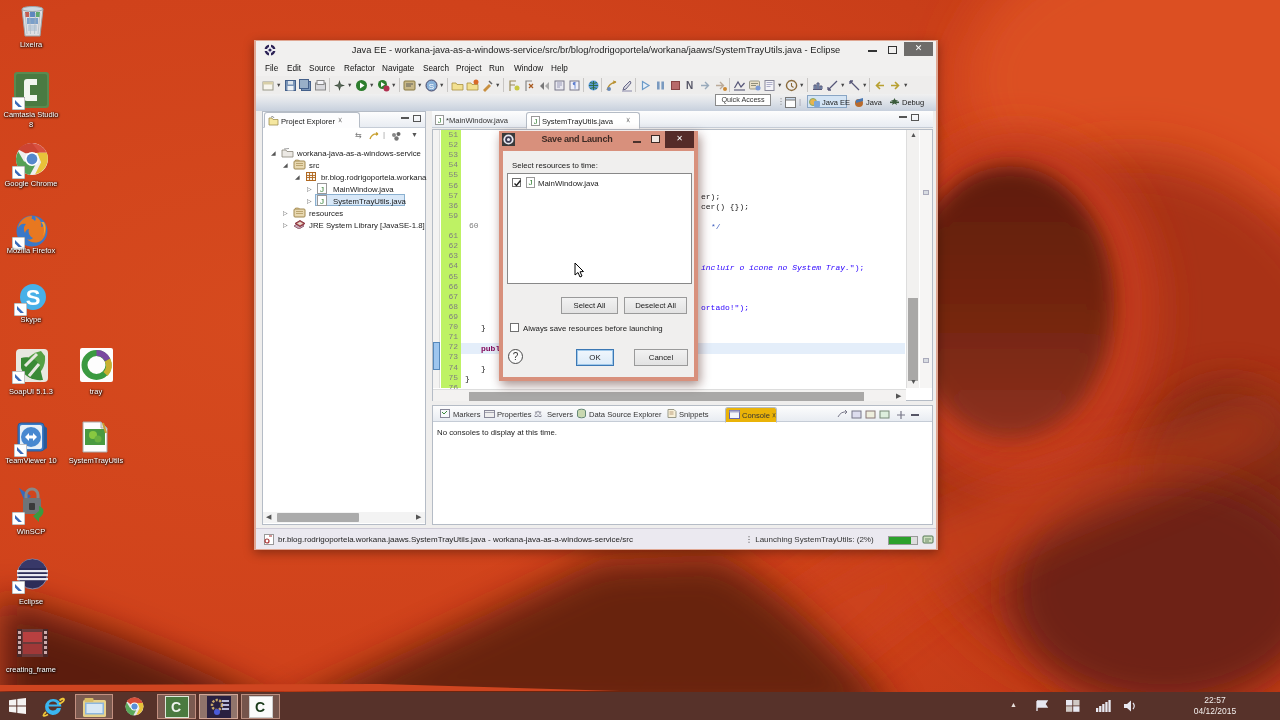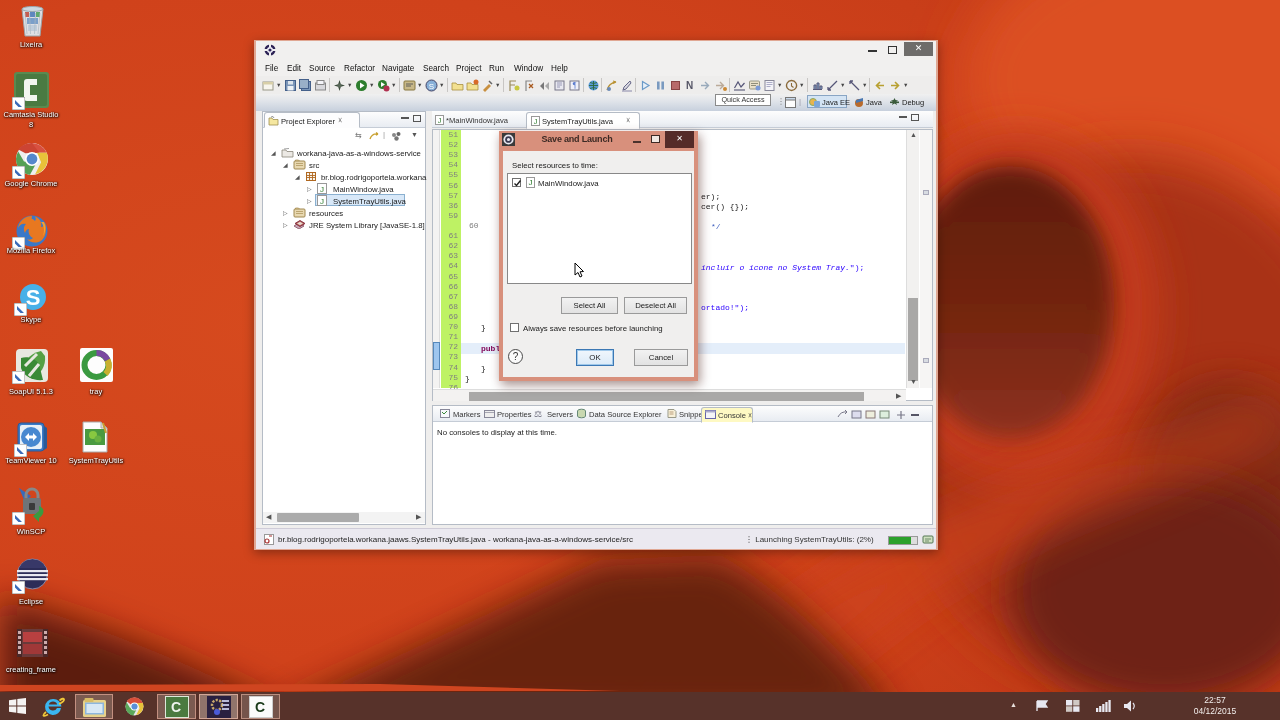--- a/index.html
+++ b/index.html
@@ -193,20 +193,21 @@
   <div class="abs" style="left:0;top:0;width:680px;height:18px;background:#f1f0ef;">
     <svg class="abs" style="left:8px;top:3px" width="12" height="12" viewBox="0 0 12 12">
         <circle cx="6" cy="6" r="5.5" fill="#2c2255"></circle>
         <circle cx="6" cy="6" r="3" fill="#f8f8ff"></circle>
         <circle cx="6" cy="6" r="1.6" fill="#2c2255"></circle>
         <rect x="0" y="5" width="3" height="2" fill="#f1f0ef"></rect>
         <rect x="9" y="5" width="3" height="2" fill="#f1f0ef"></rect>
         <rect x="5" y="0" width="2" height="3" fill="#f1f0ef"></rect>
         <rect x="5" y="9" width="2" height="3" fill="#f1f0ef"></rect>
       </svg>
+    <div class="abs" style="left:60px;top:4px;width:560px;text-align:center;font-size:9.3px;color:#222;">Java EE - workana-java-as-a-windows-service/src/br/blog/rodrigoportela/workana/jaaws/SystemTrayUtils.java - Eclipse</div>
     <div class="abs" style="left:612px;top:9px;width:9px;height:2px;background:#333;"></div>
     <div class="abs" style="left:632px;top:5px;width:9px;height:8px;border:1.5px solid #333;"></div>
     <div class="abs" style="left:648px;top:1px;width:29px;height:14px;background:#6e6c6a;color:#fff;text-align:center;font-size:9px;line-height:13px;">✕</div>
   </div>
 
   <div class="abs" style="left:0;top:18px;width:680px;height:17px;background:#f1f0ef;font-size:8.2px;color:#111;">
     <span class="abs" style="left:9px;top:5px;">File</span>
     <span class="abs" style="left:31px;top:5px;">Edit</span>
     <span class="abs" style="left:53px;top:5px;">Source</span>
     <span class="abs" style="left:88px;top:5px;">Refactor</span>
@@ -614,21 +615,21 @@
           </svg></span>
         <span class="abs" style="left:16px;top:3px;font-size:7.6px;color:#333;white-space:nowrap;">Data Source Explorer</span>
       </div>
       <div class="abs" style="left:230px;top:1px;width:44px;height:14px;">
         <span class="abs" style="left:3px;top:1px;"><svg width="11" height="11" viewBox="0 0 11 11">
             <path d="M2,1.5 h6 l2,2 v6 h-8 Z" fill="#f8f0d8" stroke="#998"></path>
             <path d="M3.5,4 h4 M3.5,6 h4" stroke="#a86" stroke-width="0.8"></path>
           </svg></span>
         <span class="abs" style="left:16px;top:3px;font-size:7.6px;color:#333;white-space:nowrap;">Snippets</span>
       </div>
-      <div class="abs" style="left:268px;top:1px;width:52px;height:16px;background:#fef9c3;border:1px solid #b5bcc6;border-bottom-color:#fff;border-radius:3px 3px 0 0;">
+      <div class="abs" style="left:292px;top:1px;width:52px;height:16px;background:#eab308;border:1px solid #b5bcc6;border-bottom-color:#fff;border-radius:3px 3px 0 0;">
         <span class="abs" style="left:3px;top:1px;"><svg width="11" height="11" viewBox="0 0 11 11">
             <rect x="0.5" y="1.5" width="10" height="8" fill="#f4f4f8" stroke="#66a"></rect>
             <rect x="0.5" y="1.5" width="10" height="2" fill="#aac"></rect>
           </svg></span>
         <span class="abs" style="left:16px;top:3px;font-size:7.6px;color:#333;white-space:nowrap;">Console ☓</span>
       </div>
       <span class="abs" style="left:4px;top:22px;font-size:7.8px;color:#222;">No consoles to display at this time.</span>
       <svg class="abs" style="left:404px;top:3px" width="11" height="11" viewBox="0 0 11 11">
         <path d="M1,8 Q4,2 10,3 l-2,-2 m2,2 l-2,2" stroke="#778" fill="none"></path>
       </svg>

